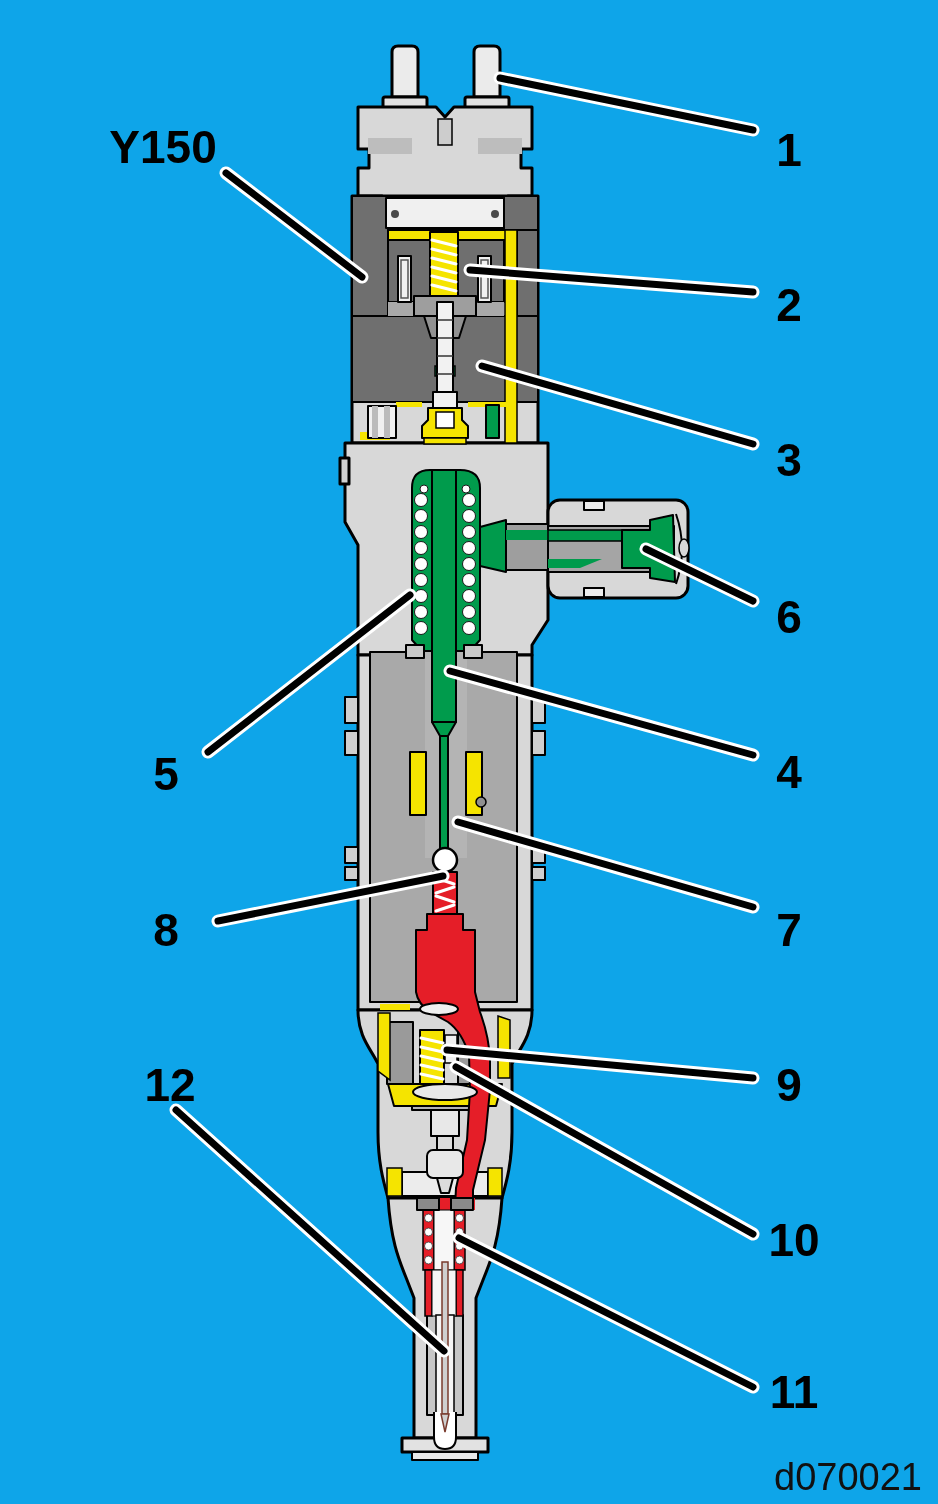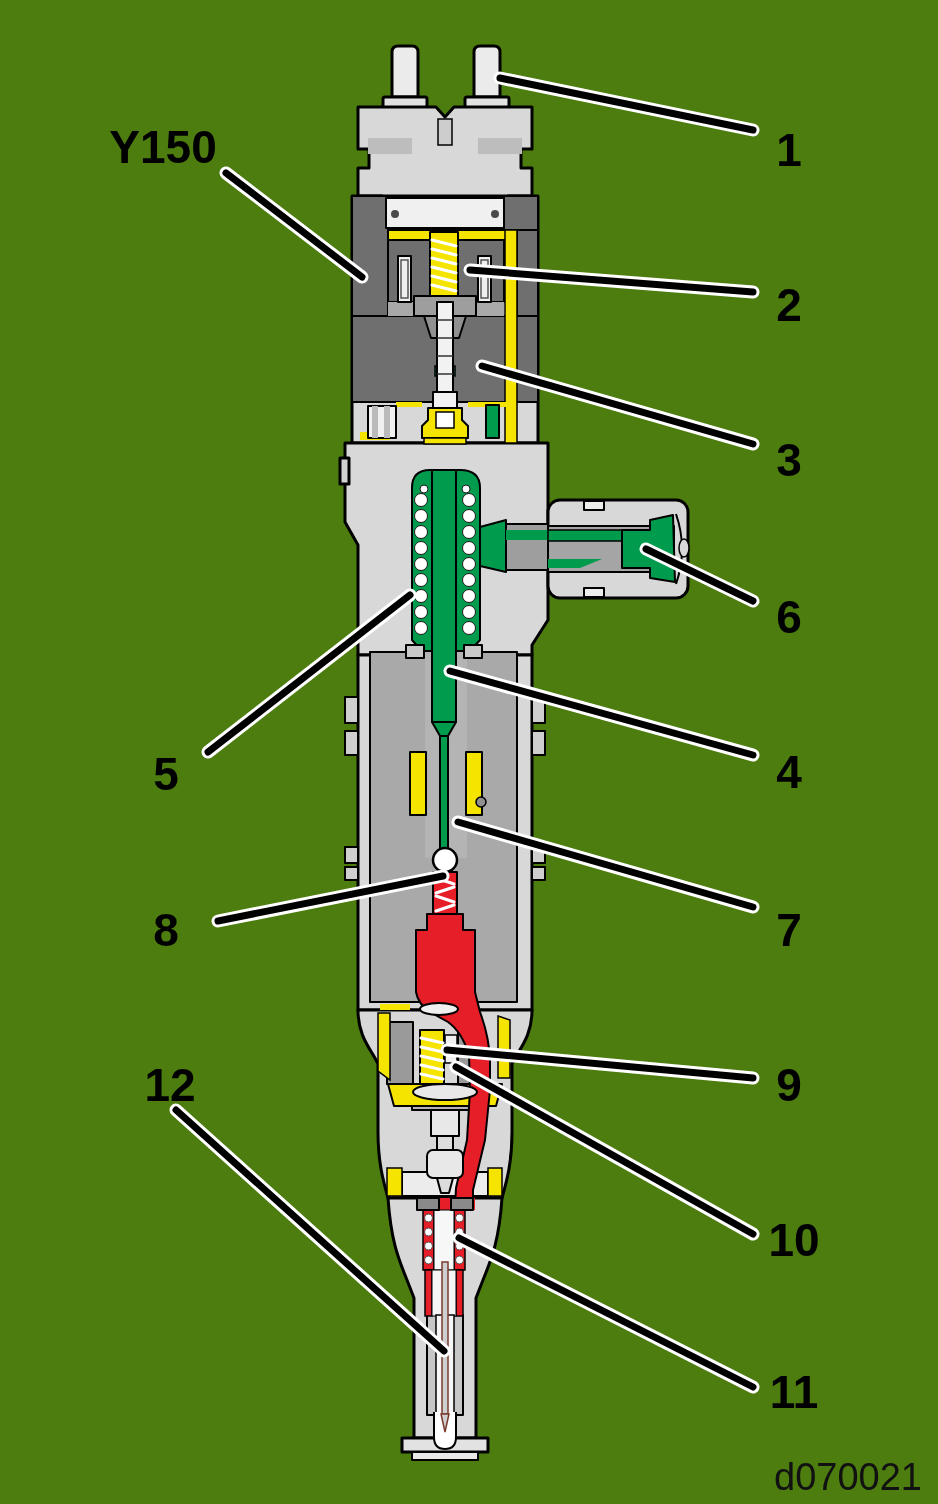--- a/index.html
+++ b/index.html
@@ -1,16 +1,16 @@
 <!DOCTYPE html>
 <html><head>
 <meta charset="utf-8">
 <style>
   html,body{margin:0;padding:0;background:#ffffff;}
-  .stage{position:relative;width:938px;height:1504px;background:#4d7c0f;overflow:hidden;}
+  .stage{position:relative;width:938px;height:1504px;background:#0ea5e9;overflow:hidden;}
   svg{position:absolute;left:0;top:0;}
   .outline{stroke:#000;stroke-width:3;stroke-linejoin:round;}
   .inner{stroke:#000;stroke-width:2;stroke-linejoin:round;}
   .thin{stroke:#000;stroke-width:1.5;}
   .halo{stroke:#fff;stroke-width:13;stroke-linecap:round;}
   .lead{stroke:#000;stroke-width:7;stroke-linecap:round;}
   .coil{stroke:#fff;stroke-width:3;stroke-linecap:round;fill:none;}
   .callout{font-family:"Liberation Sans",sans-serif;font-weight:700;font-size:46px;fill:#000;}
   .code{font-family:"Liberation Sans",sans-serif;font-weight:400;font-size:38px;fill:#111;}
 </style>

